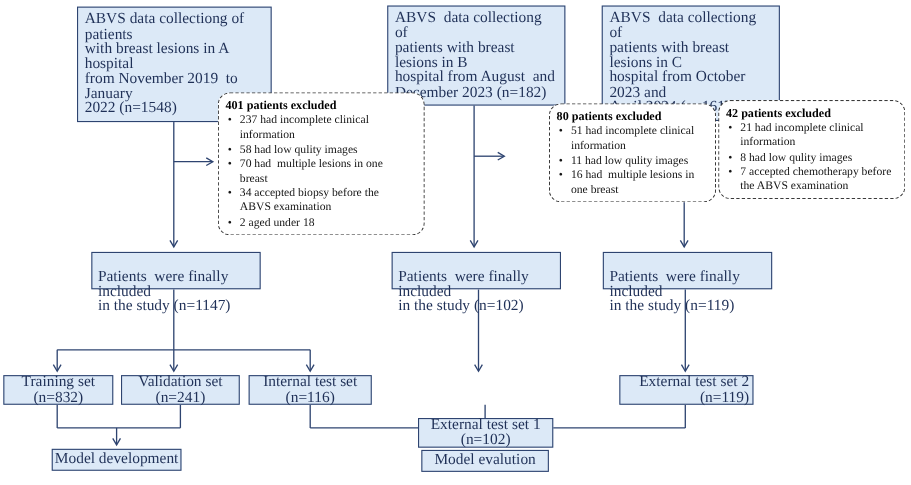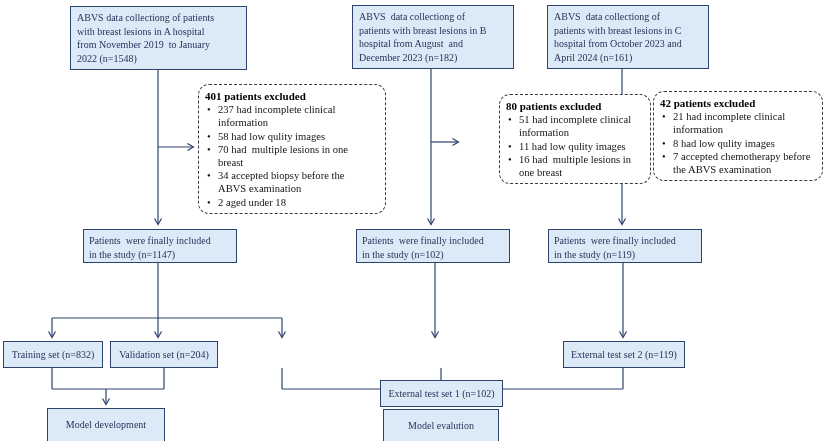--- a/index.html
+++ b/index.html
@@ -16,41 +16,41 @@
     position: absolute;
     left: 0; top: 0;
     width: 828px; height: 441px;
     z-index: 1;
   }
   .node {
     position: absolute;
     background: #dce9f7;
     border: 1.4px solid #2e4470;
     color: #1f3057;
-    font-size: 10px;
+    font-size: 14px;
     line-height: 13.5px;
     z-index: 2;
   }
   .node .pre { white-space: pre-wrap; }
   .textbox { padding: 4px 6px; }
-  .included { padding: 4px 5px; width: 154px; height: 34px; }
+  .included { padding: 15px 5px; width: 154px; height: 34px; }
   .setbox {
     display: flex;
     align-items: center;
     justify-content: center;
     text-align: center;
     height: 27px;
     padding: 1px 3px;
   }
   .outcome {
     display: flex;
     align-items: center;
     justify-content: center;
     text-align: center;
-    height: 34px;
+    height: 20px;
   }
   .excl {
     position: absolute;
     background: #ffffff;
     border: 1.3px dashed #3a3a3a;
     border-radius: 11px;
     color: #141414;
     font-size: 10.6px;
     line-height: 13.2px;
     padding: 5px 6px 4px 6px;
@@ -205,21 +205,24 @@
   </div>
   <div class="node included" style="left:548px; top:229px;">
     <span class="pre">Patients  were finally included
 in the study (n=119)</span>
   </div>
 
   <div class="node setbox" style="left:3px; top:341px; width:100px;">
     <span>Training set (n=832)</span>
   </div>
   <div class="node setbox" style="left:110px; top:341px; width:108px;">
-    <span>Validation set (n=204)</span>
+    <span>Validation set (n=241)</span>
+  </div>
+  <div class="node setbox" style="left:226px; top:341px; width:112px;">
+    <span>Internal test set (n=116)</span>
   </div>
   <div class="node setbox" style="left:380px; top:341px; width:123px;margin-top:39px;">
     <span>External test set 1 (n=102)</span>
   </div>
   <div class="node setbox" style="left:563px; top:341px; width:122px;text-align:right;">
     <span>External test set 2 (n=119)</span>
   </div>
 
   <div class="node outcome" style="left:47px; top:408px; width:118px;">
     <span>Model development</span>

